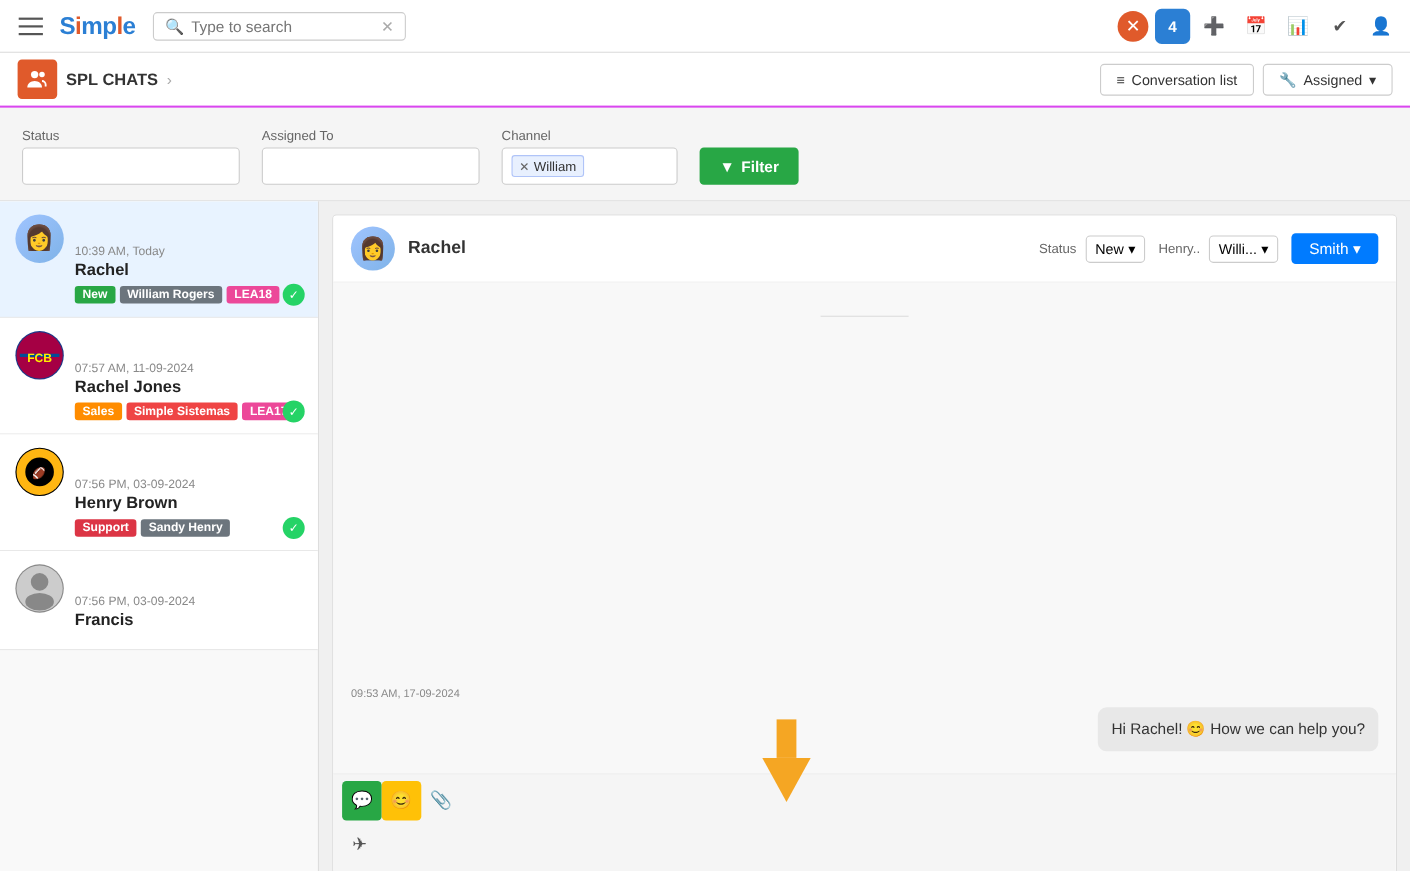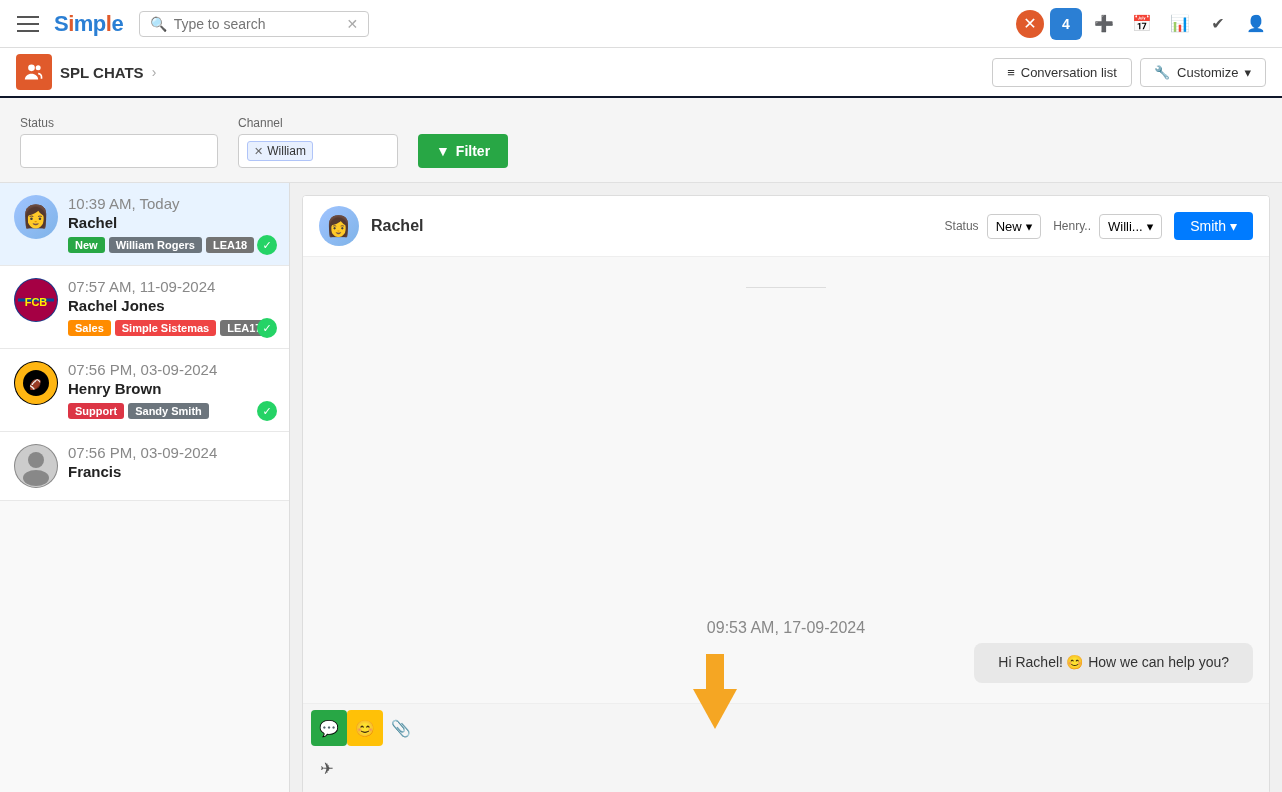--- a/index.html
+++ b/index.html
@@ -39,21 +39,21 @@
       width: 32px; height: 32px; display: flex; align-items: center; justify-content: center;
       border-radius: 4px; cursor: pointer; font-size: 16px; color: #555;
     }
     .navbar-icon.notification { background: #e05a2b; color: #fff; border-radius: 50%; width: 28px; height: 28px; }
     .navbar-icon.badge-4 { background: #2b7fd4; color: #fff; border-radius: 6px; font-weight: bold; font-size: 14px; }
 
     
     .breadcrumb-bar {
       display: flex; align-items: center; justify-content: space-between;
       background: #fff; height: 50px; padding: 0 16px;
-      border-bottom: 2px solid #0f172a;
+      border-bottom: 2px solid #d946ef;
     }
     .breadcrumb-left { display: flex; align-items: center; gap: 8px; }
     .breadcrumb-icon { background: #e05a2b; width: 36px; height: 36px; border-radius: 4px; display: flex; align-items: center; justify-content: center; color: #fff; font-size: 18px; }
     .breadcrumb-text { font-weight: bold; font-size: 15px; color: #333; text-transform: uppercase; }
     .breadcrumb-arrow { color: #aaa; font-size: 14px; }
     .breadcrumb-right { display: flex; align-items: center; gap: 8px; }
     .btn-conversation-list {
       display: flex; align-items: center; gap: 6px;
       border: 1px solid #ccc; border-radius: 4px; padding: 6px 14px;
       background: #fff; cursor: pointer; font-size: 13px; color: #333;
@@ -100,29 +100,29 @@
       border-right: 1px solid #ddd; overflow-y: auto; position: relative;
     }
     .contact-item {
       padding: 12px 14px; border-bottom: 1px solid #e8e8e8; cursor: pointer;
       background: #fff; position: relative;
     }
     .contact-item.active { background: #e8f3ff; }
     .contact-header { display: flex; align-items: flex-start; gap: 10px; }
     .contact-avatar { width: 44px; height: 44px; border-radius: 50%; background: #ccc; overflow: hidden; flex-shrink: 0; display: flex; align-items: center; justify-content: center; font-size: 18px; }
     .contact-info { flex: 1; }
-    .contact-time { font-size: 15px; color: #888; }
+    .contact-time { font-size: 11px; color: #888; margin-top: 28px; }
     .contact-name { font-size: 15px; font-weight: bold; color: #222; margin-top: 2px; }
     .contact-tags { display: flex; flex-wrap: wrap; gap: 4px; margin-top: 6px; }
     .tag {
       border-radius: 3px; padding: 2px 7px; font-size: 11px; font-weight: bold; color: #fff;
     }
     .tag-new { background: #28a745; }
     .tag-william { background: #6c757d; color: #fff; }
-    .tag-lea18 { background: #737373; color: #fff; }
+    .tag-lea18 { background: #ec4899; color: #fff; }
     .tag-sales { background: #ff8c00; }
     .tag-simple { background: #ef4444; }
     .tag-support { background: #dc3545; }
     .tag-sandy { background: #6c757d; }
     .whatsapp-badge {
       position: absolute; bottom: 10px; right: 12px;
       width: 20px; height: 20px; background: #25d366; border-radius: 50%;
       display: flex; align-items: center; justify-content: center; color: #fff; font-size: 11px;
     }
 
@@ -146,24 +146,24 @@
     .btn-more {
       background: #007bff; color: #fff; border: none; border-radius: 4px;
       padding: 6px 16px; cursor: pointer; font-size: 14px; display: flex; align-items: center; gap: 4px;
     }
 
     
     .chat-messages {
       flex: 1; overflow-y: auto; padding: 20px 16px; background: #f8f8f8;
       display: flex; flex-direction: column;
     }
-    .msg-timestamp { text-align: center; font-size: 16px; color: #888; margin-bottom: 6px; }
+    .msg-timestamp { text-align: left; font-size: 10px; color: #888; margin-bottom: 6px; }
     .msg-bubble {
       max-width: 60%; align-self: flex-end;
-      background: #e8e8e8; border-radius: 8px; padding: 10px 24px;
+      background: #e8e8e8; border-radius: 8px; padding: 10px 12px;
       font-size: 14px; color: #333; line-height: 1.4;
     }
     .divider-line { width: 80px; height: 1px; background: #ddd; margin: 10px auto; }
 
     
     .chat-input-area { border-top: 1px solid #eee; background: #f5f5f5; }
     .chat-input-toolbar {
       display: flex; align-items: center; gap: 0;
       padding: 6px 8px 0 8px;
     }
@@ -254,29 +254,33 @@
     <span class="breadcrumb-text">SPL CHATS</span>
     <span class="breadcrumb-arrow">›</span>
   </div>
   <div class="breadcrumb-right">
     <button class="btn-conversation-list">
       <span>≡</span>
       <span>Conversation list</span>
     </button>
     <button class="btn-customize">
       <span>🔧</span>
-      <span>Customize</span>
+      <span>Assigned</span>
       <span>▾</span>
     </button>
   </div>
 </div>
 
 <div class="filter-bar">
   <div class="filter-group">
     <span class="filter-label">Status</span>
+    <input class="filter-input" type="text" value="" style="">
+  </div>
+  <div class="filter-group">
+    <span class="filter-label">Assigned To</span>
     <input class="filter-input" type="text" value="" style="">
   </div>
   <div class="filter-group">
     <span class="filter-label">Channel</span>
     <div class="filter-channel">
       <span class="filter-channel-tag">
         <span class="x-btn">✕</span>
         <span>William</span>
       </span>
     </div>
@@ -337,21 +341,21 @@
             <circle cx="22" cy="22" r="21" fill="#ffb612"></circle>
             <circle cx="22" cy="22" r="13" fill="#000"></circle>
             <text x="22" y="27" text-anchor="middle" font-size="10" fill="#ffb612" font-weight="bold">🏈</text>
           </svg>
         </div>
         <div class="contact-info">
           <div class="contact-time">07:56 PM, 03-09-2024</div>
           <div class="contact-name">Henry Brown</div>
           <div class="contact-tags">
             <span class="tag tag-support">Support</span>
-            <span class="tag tag-sandy">Sandy Smith</span>
+            <span class="tag tag-sandy">Sandy Henry</span>
           </div>
         </div>
       </div>
       <div class="whatsapp-badge">✓</div>
     </div>
 
     <div class="contact-item">
       <div class="contact-header">
         <div class="contact-avatar" style="background: #888;">
           <svg width="44" height="44" viewBox="0 0 44 44">

